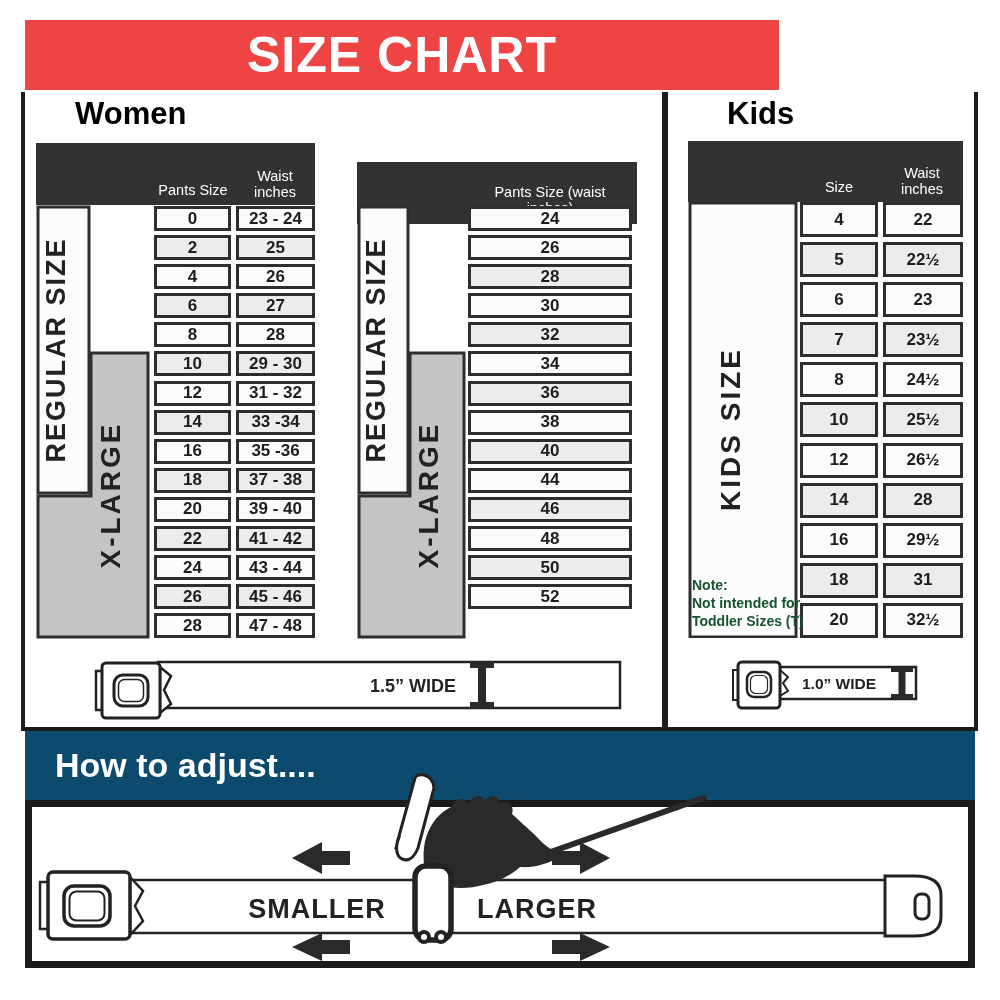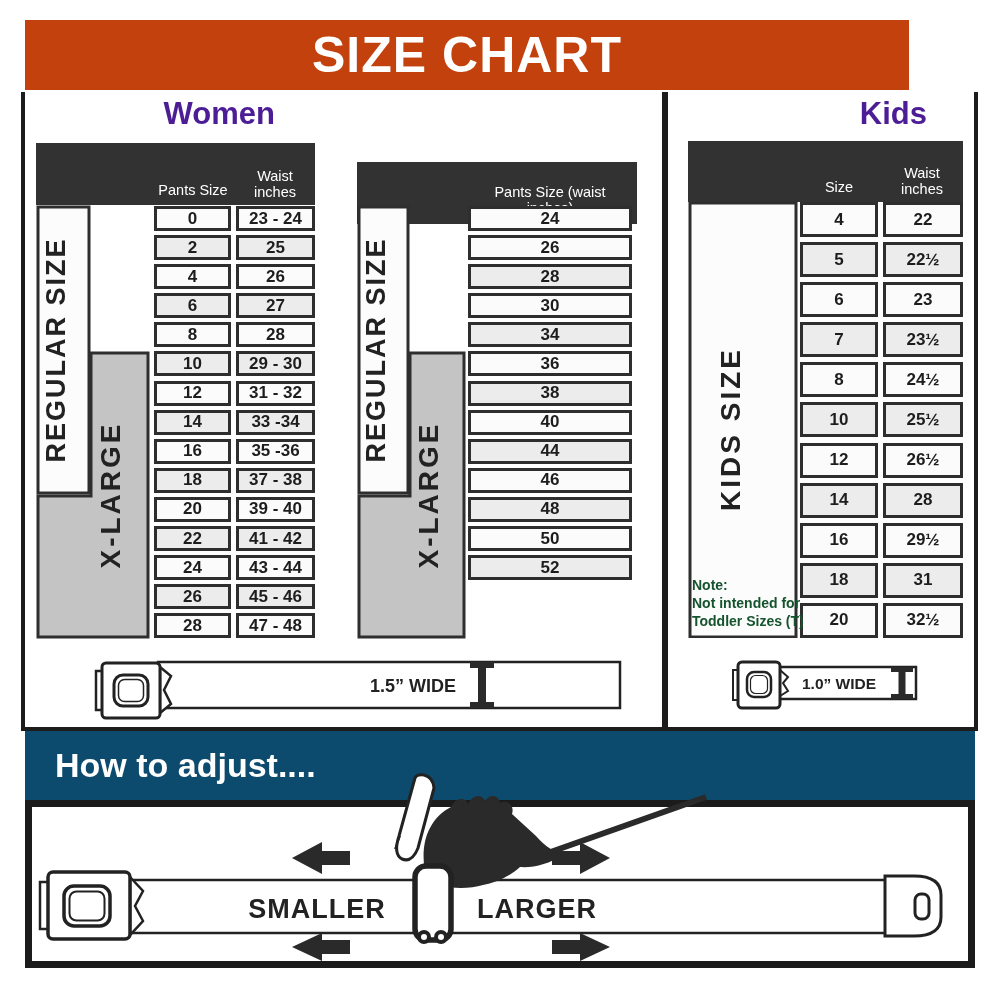--- a/index.html
+++ b/index.html
@@ -1,28 +1,28 @@
 <!DOCTYPE html>
 <html><head>
 <meta charset="utf-8">
 <style>
   html,body{margin:0;padding:0;background:#fff;}
   .page{position:relative;width:1000px;height:1000px;background:#ffffff;overflow:hidden;
         font-family:"Liberation Sans","DejaVu Sans",sans-serif;color:#222;}
   
-  .banner{position:absolute;left:25px;top:20px;width:884px;height:70px;background:#c2410c;
+  .banner{position:absolute;left:25px;top:20px;width:754px;height:70px;background:#ef4444;
           display:flex;align-items:center;justify-content:center;}
   .banner span{color:#fff;font-size:50px;font-weight:700;letter-spacing:1px;}
   
   .panels{position:absolute;left:21px;top:92px;width:957px;height:639px;box-sizing:border-box;
           border:4px solid #1c1c1c;border-top:none;background:#fff;}
   .divider{position:absolute;left:637px;top:0;width:6px;height:100%;background:#1c1c1c;}
   
-  .colhead{position:absolute;top:96px;width:200px;margin:0;text-align:right;
-           font-size:31px;font-weight:700;color:#4c1d95;}
+  .colhead{position:absolute;top:96px;width:200px;margin:0;text-align:left;
+           font-size:31px;font-weight:700;color:#000000;}
   #h-women{left:75px;} #h-men{left:393px;} #h-kids{left:727px;}
   
   .thead{position:absolute;background:#323232;}
   #women-thead{left:36px;top:143px;width:279px;height:62px;}
   #men-thead{left:357px;top:143px;width:280px;height:62px;margin-top:19px;}
   #kids-thead{left:688px;top:141px;width:275px;height:61px;}
   .th{position:absolute;color:#fff;font-size:14.5px;text-align:center;line-height:1.15;}
   #women-th1{left:118px;width:78px;bottom:6px;}
   #women-th2{left:200px;width:78px;bottom:4px;}
   #men-th{left:118px;width:150px;bottom:7px;}
@@ -164,20 +164,21 @@
     <path class="graybox" d="M53,210 H107 V494 H2 V353 H53 Z"></path>
     <text transform="translate(28 207) rotate(-90)" font-size="27" letter-spacing="2" text-anchor="middle">REGULAR SIZE</text>
     <text transform="translate(81 352) rotate(-90)" font-size="28" letter-spacing="3" text-anchor="middle">X-LARGE</text>
   </svg>
   <div class="rows" id="men-rows">
 
   <div class="cell">24</div>
       <div class="cell">26</div>
       <div class="cell">28</div>
       <div class="cell">30</div>
+      <div class="cell">32</div>
       <div class="cell">34</div>
       <div class="cell">36</div>
       <div class="cell">38</div>
       <div class="cell">40</div>
       <div class="cell">44</div>
       <div class="cell">46</div>
       <div class="cell">48</div>
       <div class="cell">50</div>
       <div class="cell">52</div>
     </div>

